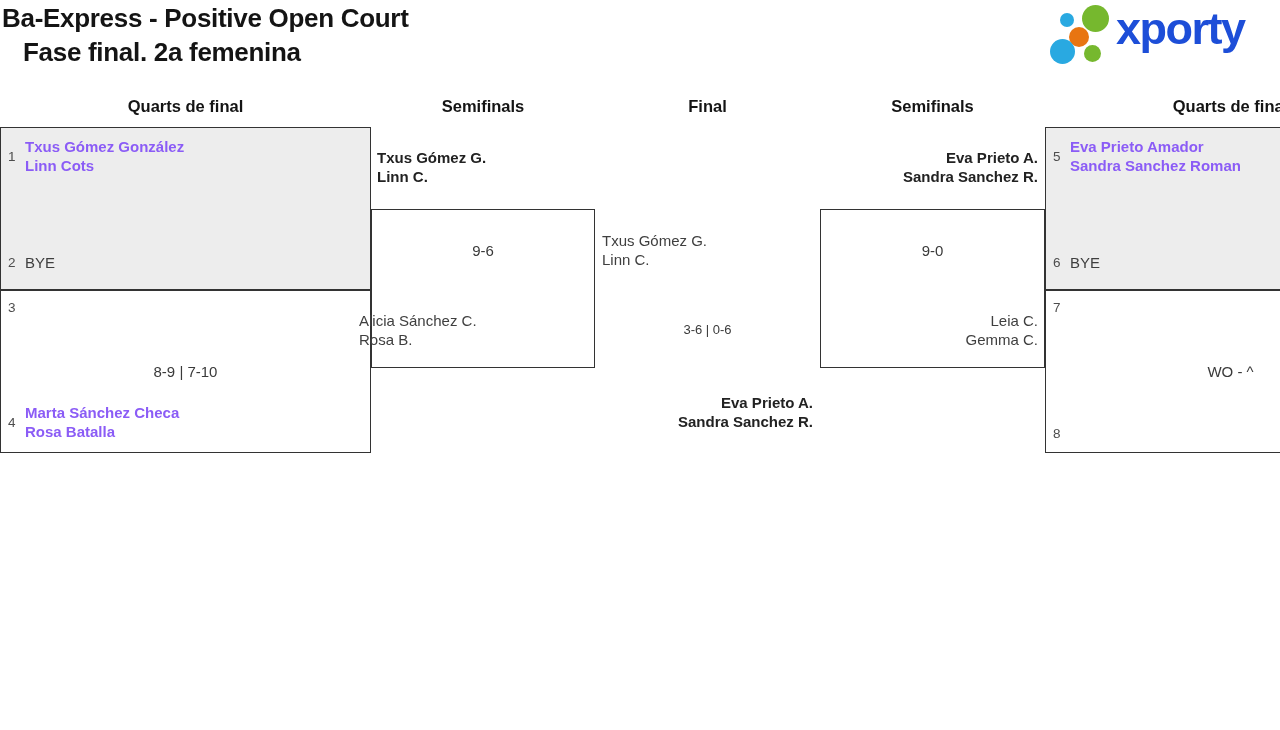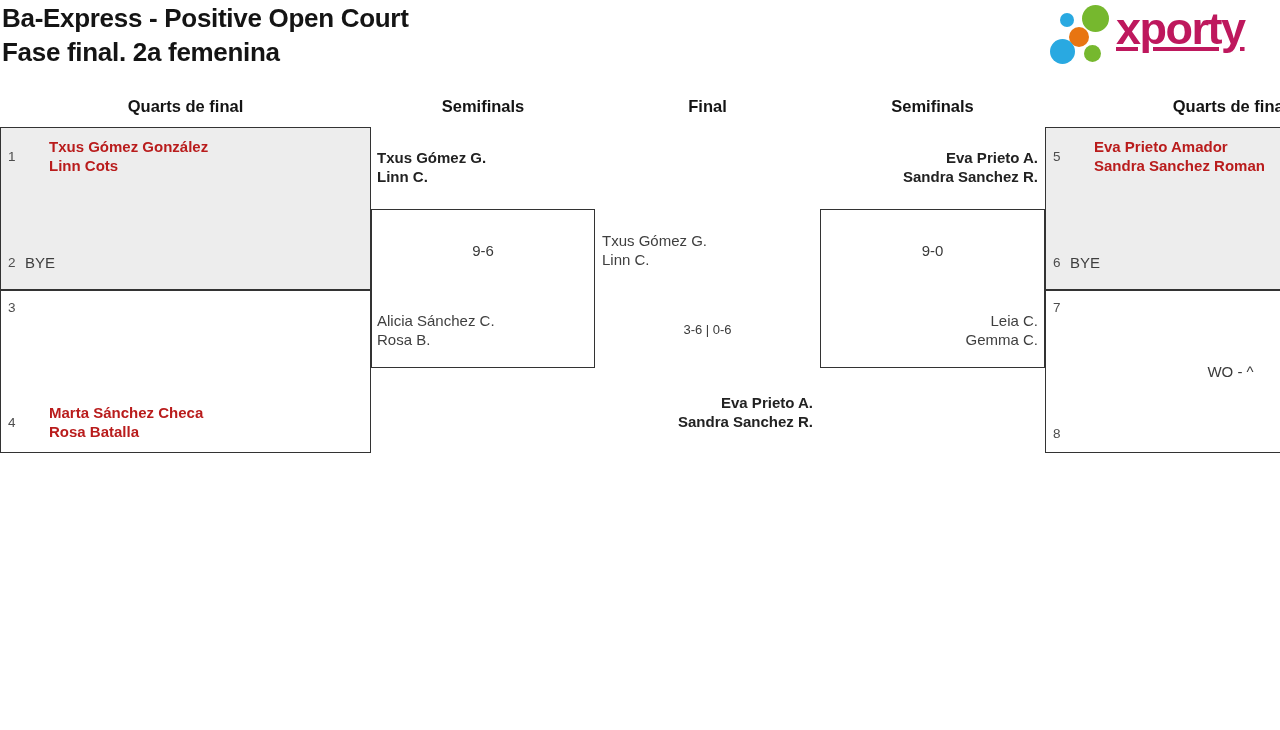--- a/index.html
+++ b/index.html
@@ -6,25 +6,25 @@
   body{
     width:1280px;height:730px;overflow:hidden;background:#ffffff;
     font-family:"Liberation Sans", sans-serif;position:relative;
     -webkit-font-smoothing:antialiased;
   }
   .abs{position:absolute;}
 
   
   .title-line{left:2px;font-size:26px;font-weight:700;color:#141414;letter-spacing:-0.3px;}
   #title1{top:3px;}
-  #title2{top:37px;}
+  #title2{top:37px;margin-left:21px;}
 
   
   .dot{position:absolute;border-radius:50%;}
-  #logo-word{left:1116px;top:3px;font-size:45px;font-weight:700;color:#be185d;letter-spacing:-1.5px;text-decoration:underline;}
+  #logo-word{left:1116px;top:3px;font-size:45px;font-weight:700;color:#1d4ed8;letter-spacing:-1.5px;}
 
   
   .round-header{top:97px;font-size:16.5px;font-weight:700;color:#141414;text-align:center;white-space:nowrap;}
   #hdr-qf-left{left:0;width:371px;}
   #hdr-sf-left{left:371px;width:224px;}
   #hdr-final{left:595px;width:225px;}
   #hdr-sf-right{left:820px;width:225px;}
   #hdr-qf-right{left:1045px;width:371px;}
 
   
@@ -37,30 +37,30 @@
   #qf3{left:1045px;top:127px;width:371px;height:163px;}
   #qf4{left:1045px;top:290px;width:371px;height:163px;}
 
   
   .pair{position:absolute;left:7px;display:flex;align-items:center;}
   .pair.top{top:9px;}
   .pair.bottom2{bottom:11px;}
   .pair.bottom1{bottom:17px;}
   .seed{width:17px;flex:none;font-size:13.5px;color:#4d4d4d;}
   .names{font-size:15px;line-height:19px;color:#3f3f3f;}
-  .names.winner{font-weight:700;color:#b91c1c;margin-left:24px;}
+  .names.winner{font-weight:700;color:#8b5cf6;}
   .box-score{position:absolute;left:0;right:0;top:50%;margin-top:-9px;text-align:center;
              font-size:15px;line-height:18px;color:#3a3a3a;}
 
   
   .team-label{font-size:15px;line-height:19px;color:#3f3f3f;white-space:nowrap;}
   .team-label.winner{font-weight:700;color:#222;}
   .team-label.right{text-align:right;}
   #sf-left-top{left:377px;top:148px;}
-  #sf-left-bottom{left:377px;top:311px;}
+  #sf-left-bottom{left:359px;top:311px;}
   #sf-right-top{right:242px;top:148px;}
   #sf-right-bottom{right:242px;top:311px;}
   .sf-score{text-align:center;font-size:15px;line-height:18px;color:#3a3a3a;top:242px;}
   #sf-left-score{left:371px;width:224px;}
   #sf-right-score{left:820px;width:225px;}
 
   #final-top{left:602px;top:231px;}
   #final-score{left:595px;width:225px;top:322px;text-align:center;font-size:13px;color:#3a3a3a;}
   #final-bottom{right:467px;top:393px;}
 </style>
@@ -93,20 +93,21 @@
   <div class="pair bottom1">
     <span class="seed">2</span>
     <span class="names"><span>BYE</span></span>
   </div>
 </div>
 
 <div class="abs match-box" id="qf2">
   <div class="pair top">
     <span class="seed">3</span>
   </div>
+  <div class="box-score">8-9 | 7-10</div>
   <div class="pair bottom2">
     <span class="seed">4</span>
     <span class="names winner"><span>Marta Sánchez Checa</span><br><span>Rosa Batalla</span></span>
   </div>
 </div>
 
 <div class="abs team-label winner" id="sf-left-top"><span>Txus Gómez G.</span><br><span>Linn C.</span></div>
 <div class="abs match-box" id="sf-left-box"></div>
 <div class="abs sf-score" id="sf-left-score">9-6</div>
 <div class="abs team-label" id="sf-left-bottom"><span>Alicia Sánchez C.</span><br><span>Rosa B.</span></div>

